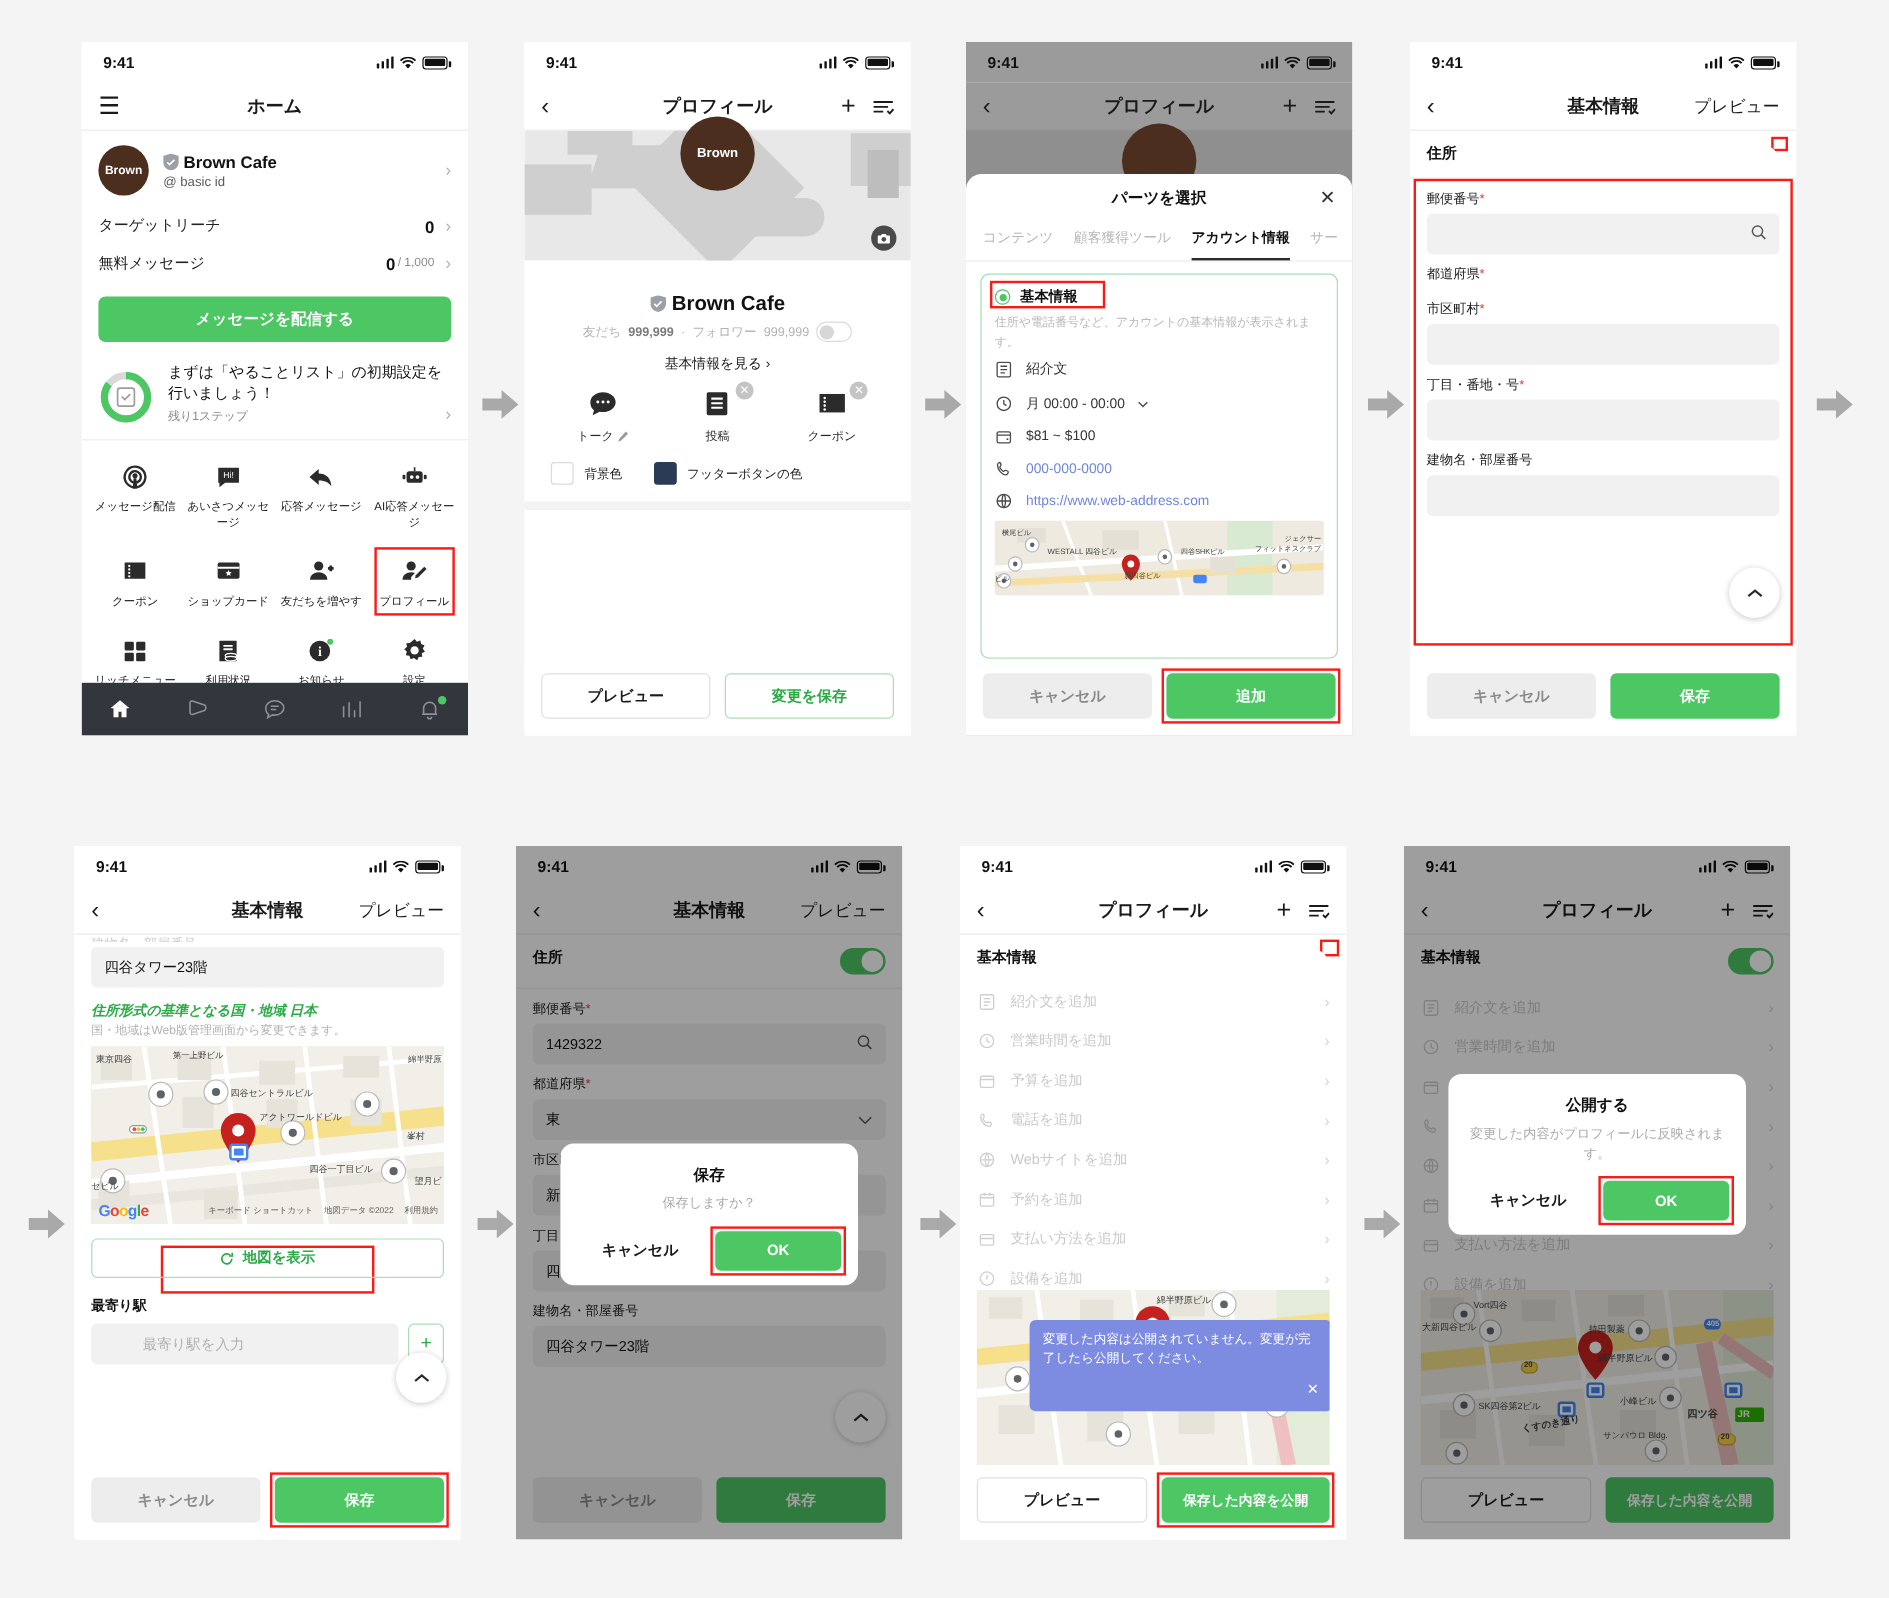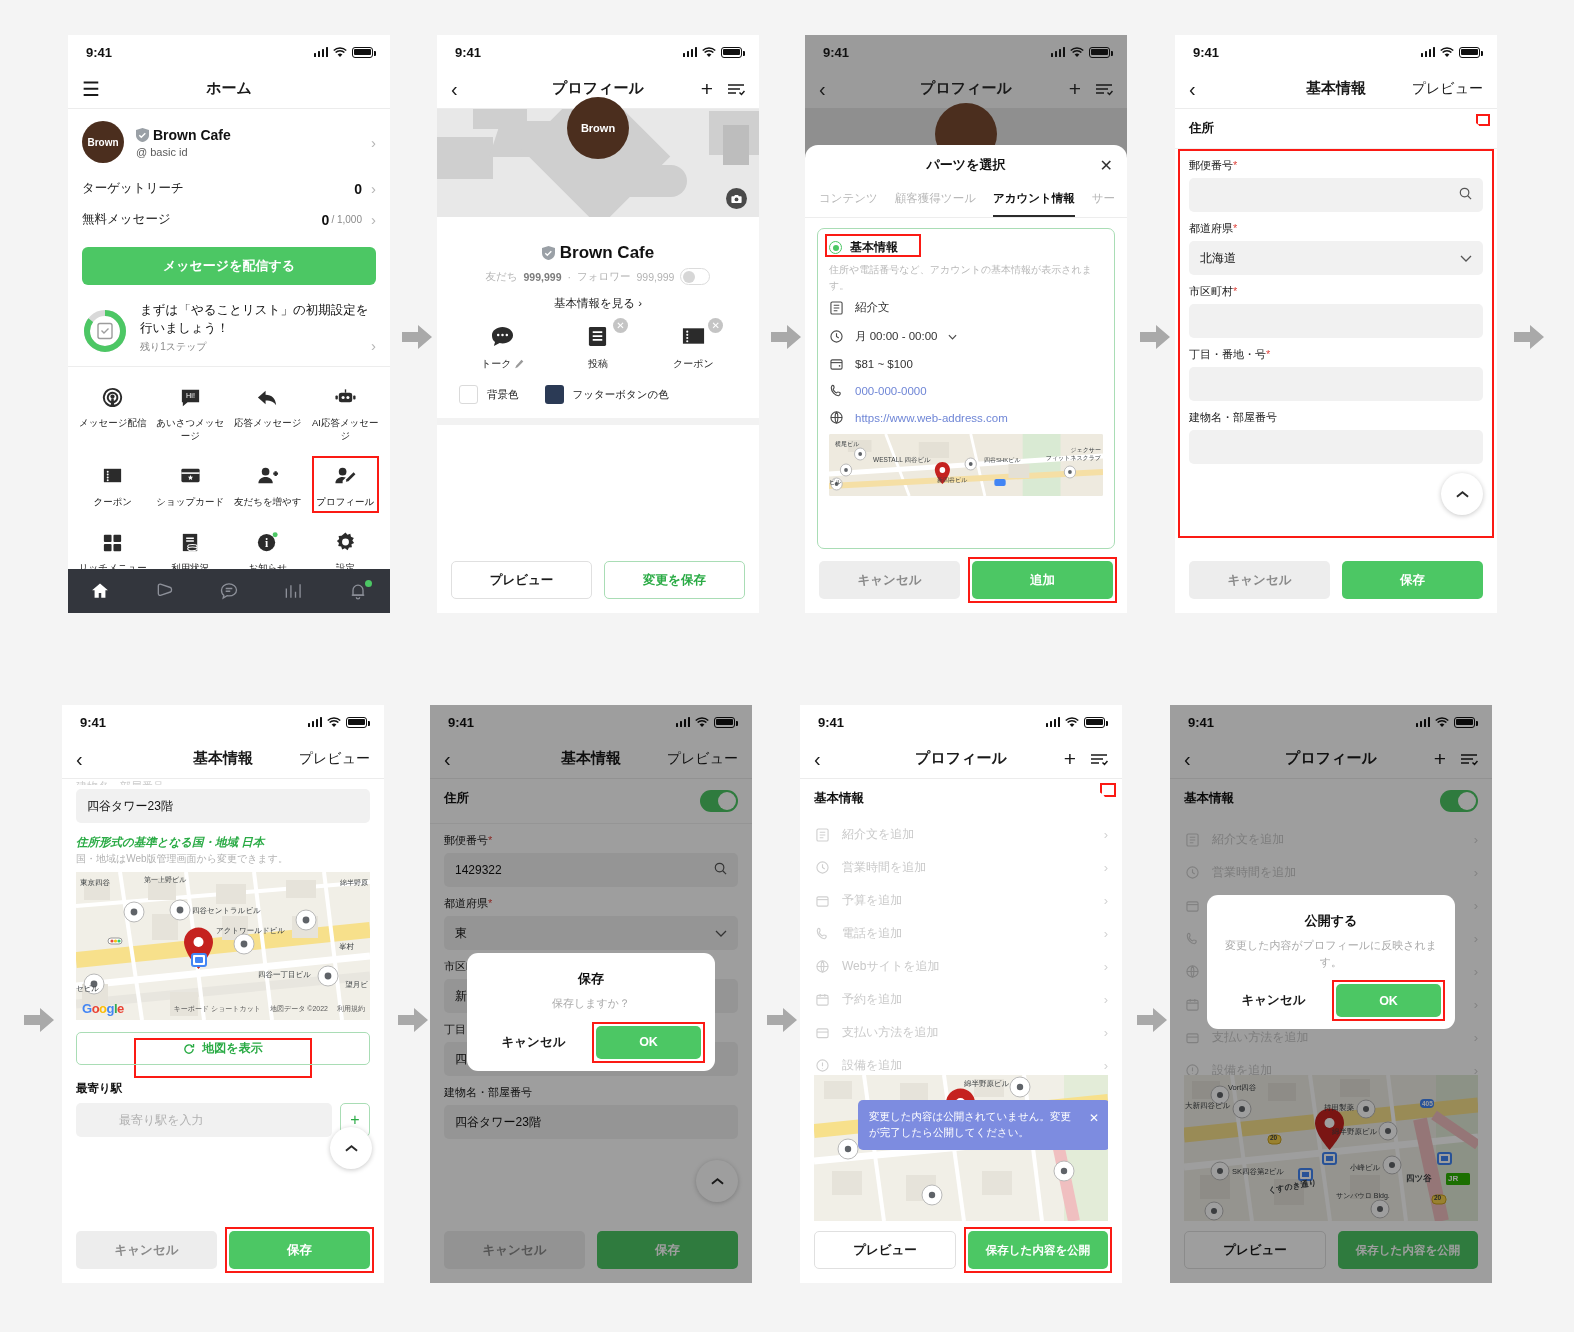--- a/index.html
+++ b/index.html
@@ -183,21 +183,21 @@
   .gmap-cred { position: absolute; right: 5px; bottom: 6px; font-size: 7px; color: #5a5a5a; display: flex; gap: 9px;}
   .showmap { margin: 12px 14px 0; height: 33px; border: 1px solid #a9ddb5; border-radius: 5px; display: flex; align-items: center; justify-content: center; gap: 7px; color: #2aab45; font-size: 12px; font-weight: bold; position: relative;}
 
   
   .lrow { display: flex; align-items: center; gap: 12px; padding: 8px 14px; font-size: 12px; color: #c9c9c9; }
   .lrow .li { width: 16px; display: flex; justify-content: center; color: #cfcfcf;}
   .lrow .lc { margin-left: auto; color: #d3d3d3; font-size: 13px; font-weight: 300;}
   .toast {
     position: absolute; left: 14px; right: 14px; background: #7d8ce0; color: #fff;
     border-radius: 5px; padding: 9px 11px; font-size: 10.5px; line-height: 1.5;
-    display: flex; gap: 8px; align-items: flex-start; z-index: 20;
+    display: flex; gap: 8px; align-items: flex-start; z-index: 20; flex-direction: column;
   }
   .toast .tx { margin-left: auto; font-size: 12px; font-weight: 300; }
 
   
   .dlg-wrap { position: absolute; inset: 0; z-index: 50; display: flex; align-items: center; justify-content: center; }
   .dlg { width: 248px; background: #fff; border-radius: 11px; padding: 17px 14px 12px; text-align: center; }
   .dlg-t { font-size: 13px; font-weight: bold; color: #111; }
   .dlg-m { font-size: 11px; color: #aaa; margin-top: 7px; line-height: 1.5; }
   .dlg-btns { display: flex; gap: 10px; margin-top: 14px; }
   .dlg-b { flex: 1; height: 33px; border-radius: 5px; display: flex; align-items: center; justify-content: center; font-size: 12.5px; font-weight: bold;}
@@ -809,26 +809,20 @@
         <div class="finp">
           <span></span>
           <span class="ic"><svg width="13" height="13" viewBox="0 0 14 14" fill="none" stroke="#555" stroke-width="1.3">
                 <circle cx="6" cy="6" r="4.6"></circle>
                 <path d="M9.4 9.4L13 13"></path>
               </svg></span>
         </div>
       </div>
       <div class="fld">
         <div class="flbl"><span>都道府県</span><span class="req">*</span></div>
-        <div class="finp">
-          <span>北海道</span>
-          <span class="ic"><svg width="12" height="7" viewBox="0 0 12 7" fill="none" stroke="#555" stroke-width="1.3">
-                <path d="M1 1l5 5 5-5"></path>
-              </svg></span>
-        </div>
       </div>
       <div class="fld">
         <div class="flbl"><span>市区町村</span><span class="req">*</span></div>
         <div class="finp">
             <span></span>
           </div>
       </div>
       <div class="fld">
         <div class="flbl"><span>丁目・番地・号</span><span class="req">*</span></div>
         <div class="finp">

